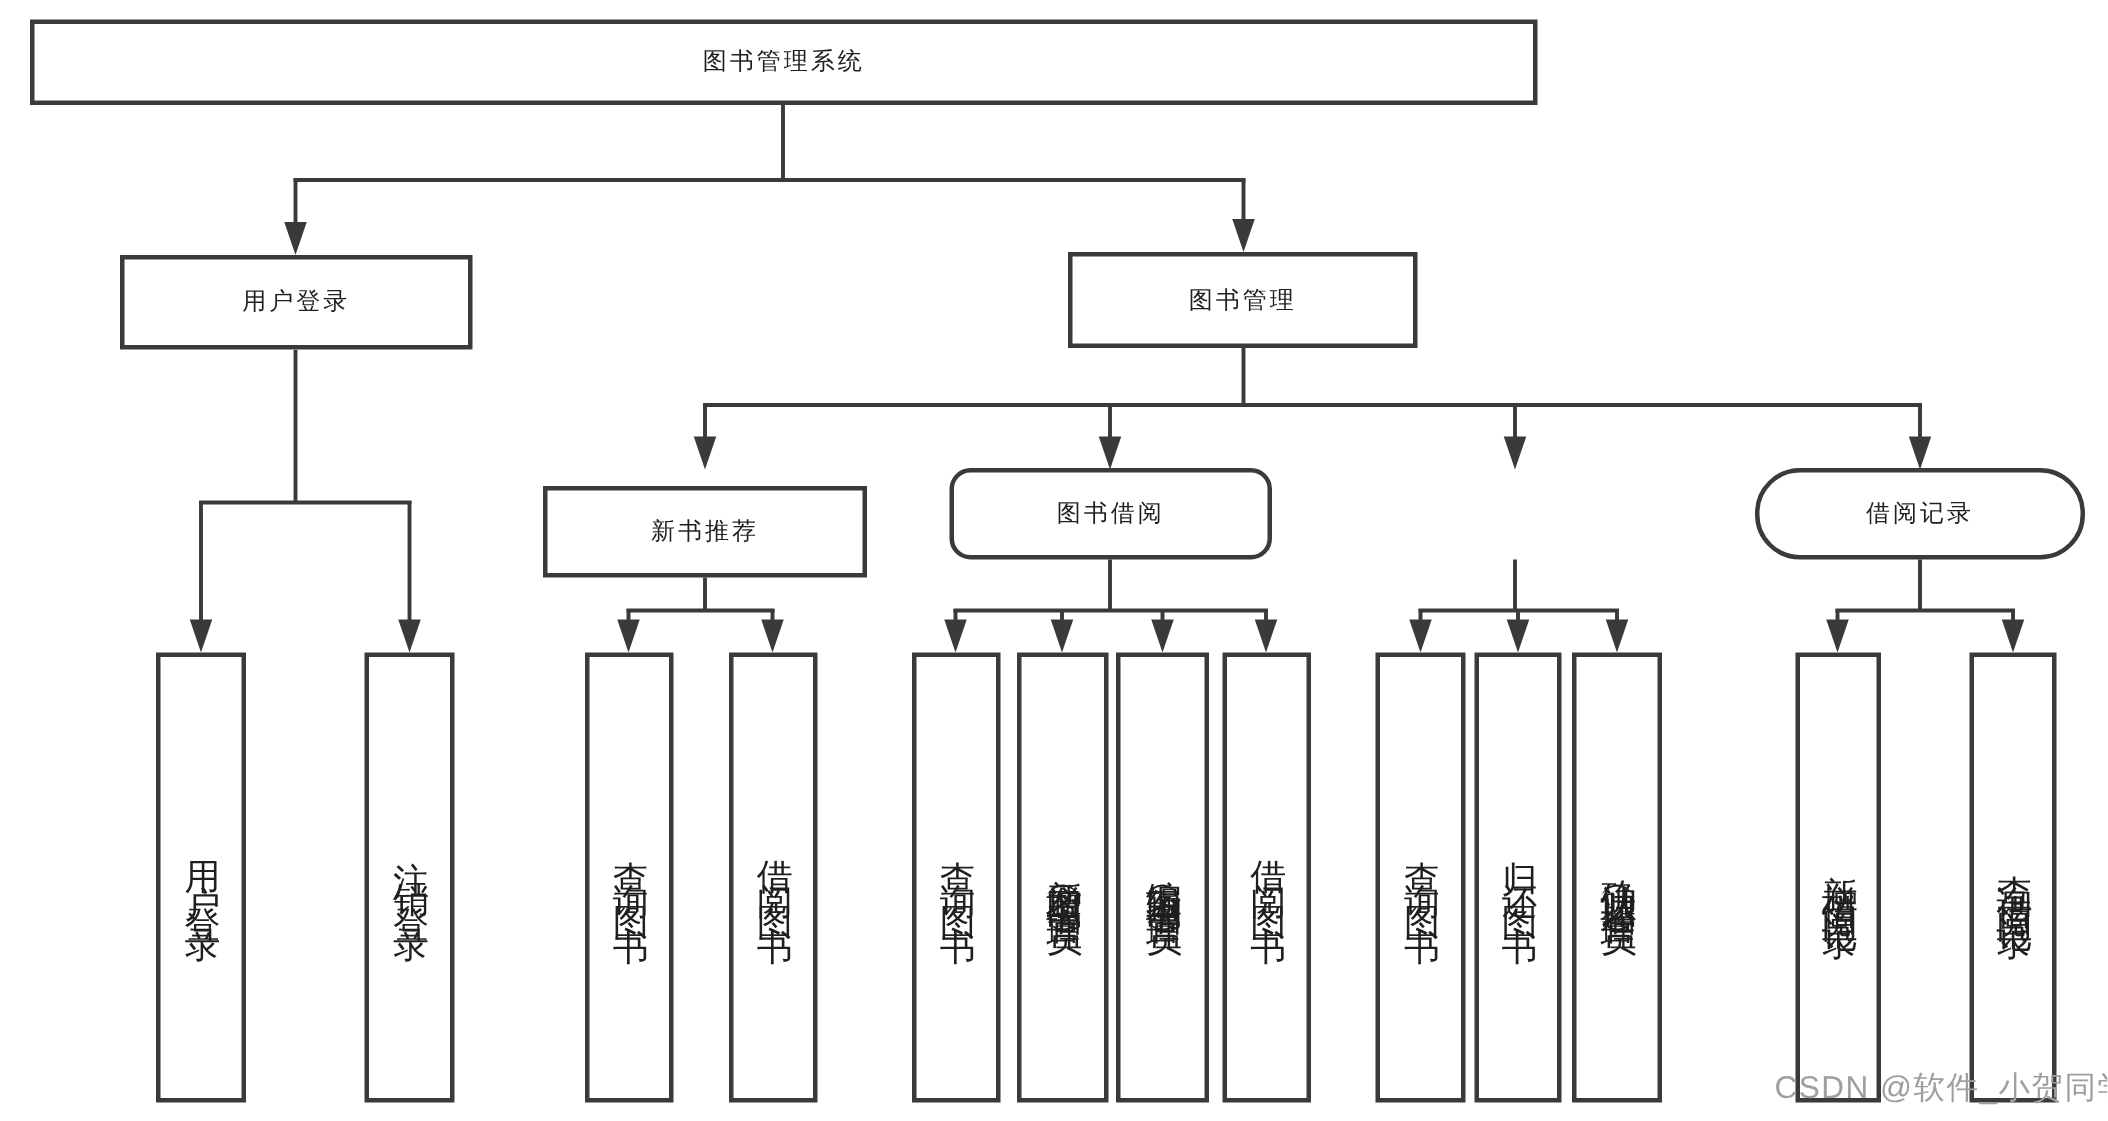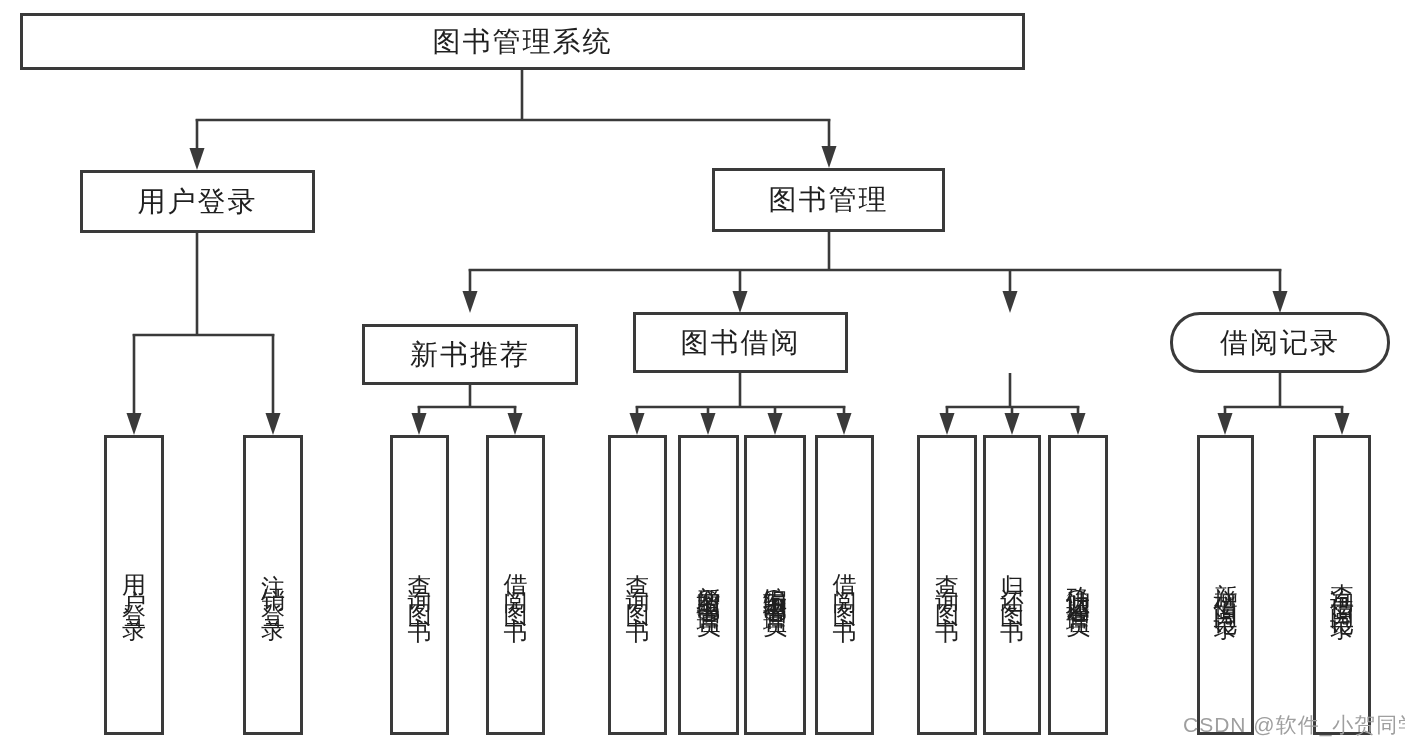--- a/index.html
+++ b/index.html
@@ -17,21 +17,21 @@
   .connector-svg polygon { fill: var(--line, #3a3a3a); }
   .node {
     position: absolute;
     background: #ffffff;
     border: 3px solid var(--line, #3a3a3a);
     display: flex;
     align-items: center;
     justify-content: center;
     color: var(--text, #1f1f1f);
   }
-  .hnode { font-size: 28px; letter-spacing: 2px; white-space: nowrap; }
+  .hnode { font-size: 16px; letter-spacing: 2px; white-space: nowrap; }
   .vnode span {
     writing-mode: vertical-rl;
     text-orientation: mixed;
     font-size: 24px;
     line-height: 1;
   }
   .leaf-4 span { letter-spacing: 15px; }
   .leaf-6 span { letter-spacing: 7px; }
   .leaf-9 span { letter-spacing: 4px; }
   .watermark {
@@ -126,21 +126,21 @@
   <div class="node hnode" style="left:80px; top:170px; width:235px; height:63px;">
     <span>用户登录</span>
   </div>
   <div class="node hnode" style="left:712px; top:168px; width:233px; height:64px;">
     <span>图书管理</span>
   </div>
 
   <div class="node hnode" style="left:362px; top:324px; width:216px; height:61px;">
     <span>新书推荐</span>
   </div>
-  <div class="node hnode" style="left:633px; top:312px; width:215px; height:61px;">
+  <div class="node hnode" style="left:633px; top:312px; width:215px; height:61px;border-radius:14px;">
     <span>图书借阅</span>
   </div>
   <div class="node hnode" style="left:1170px; top:312px; width:220px; height:61px;border-radius:30px;">
     <span>借阅记录</span>
   </div>
 
   <div class="node vnode leaf-4" style="left:104px; top:435px; width:60px; height:300px;">
     <span>用户登录</span>
   </div>
   <div class="node vnode leaf-4" style="left:243px; top:435px; width:60px; height:300px;">

